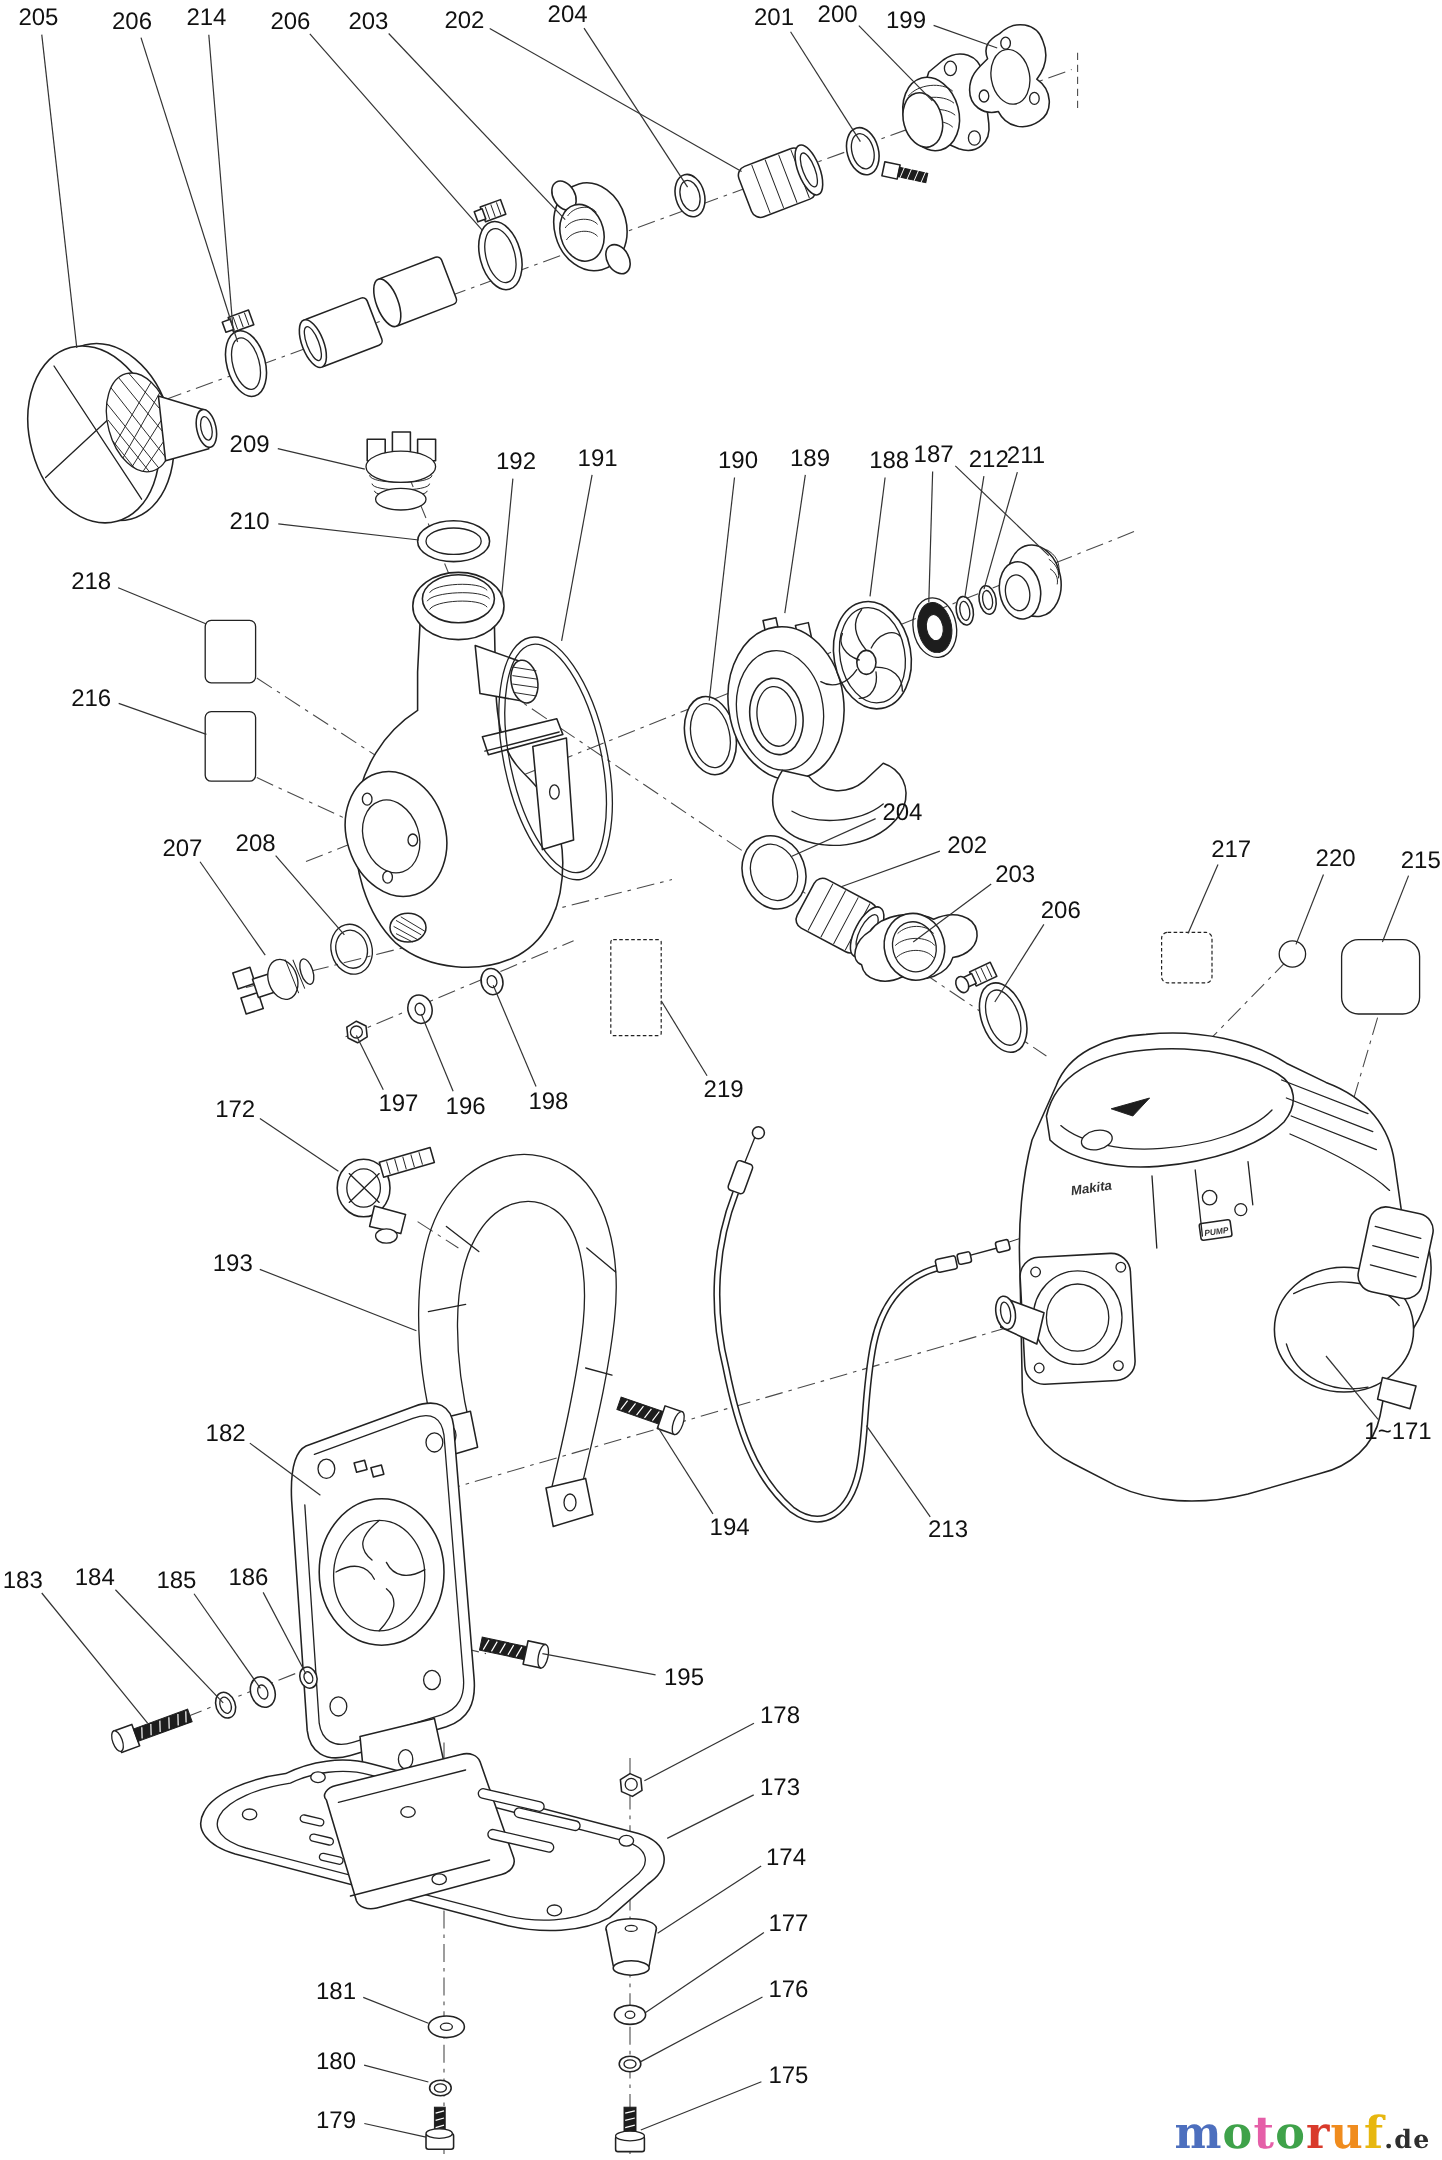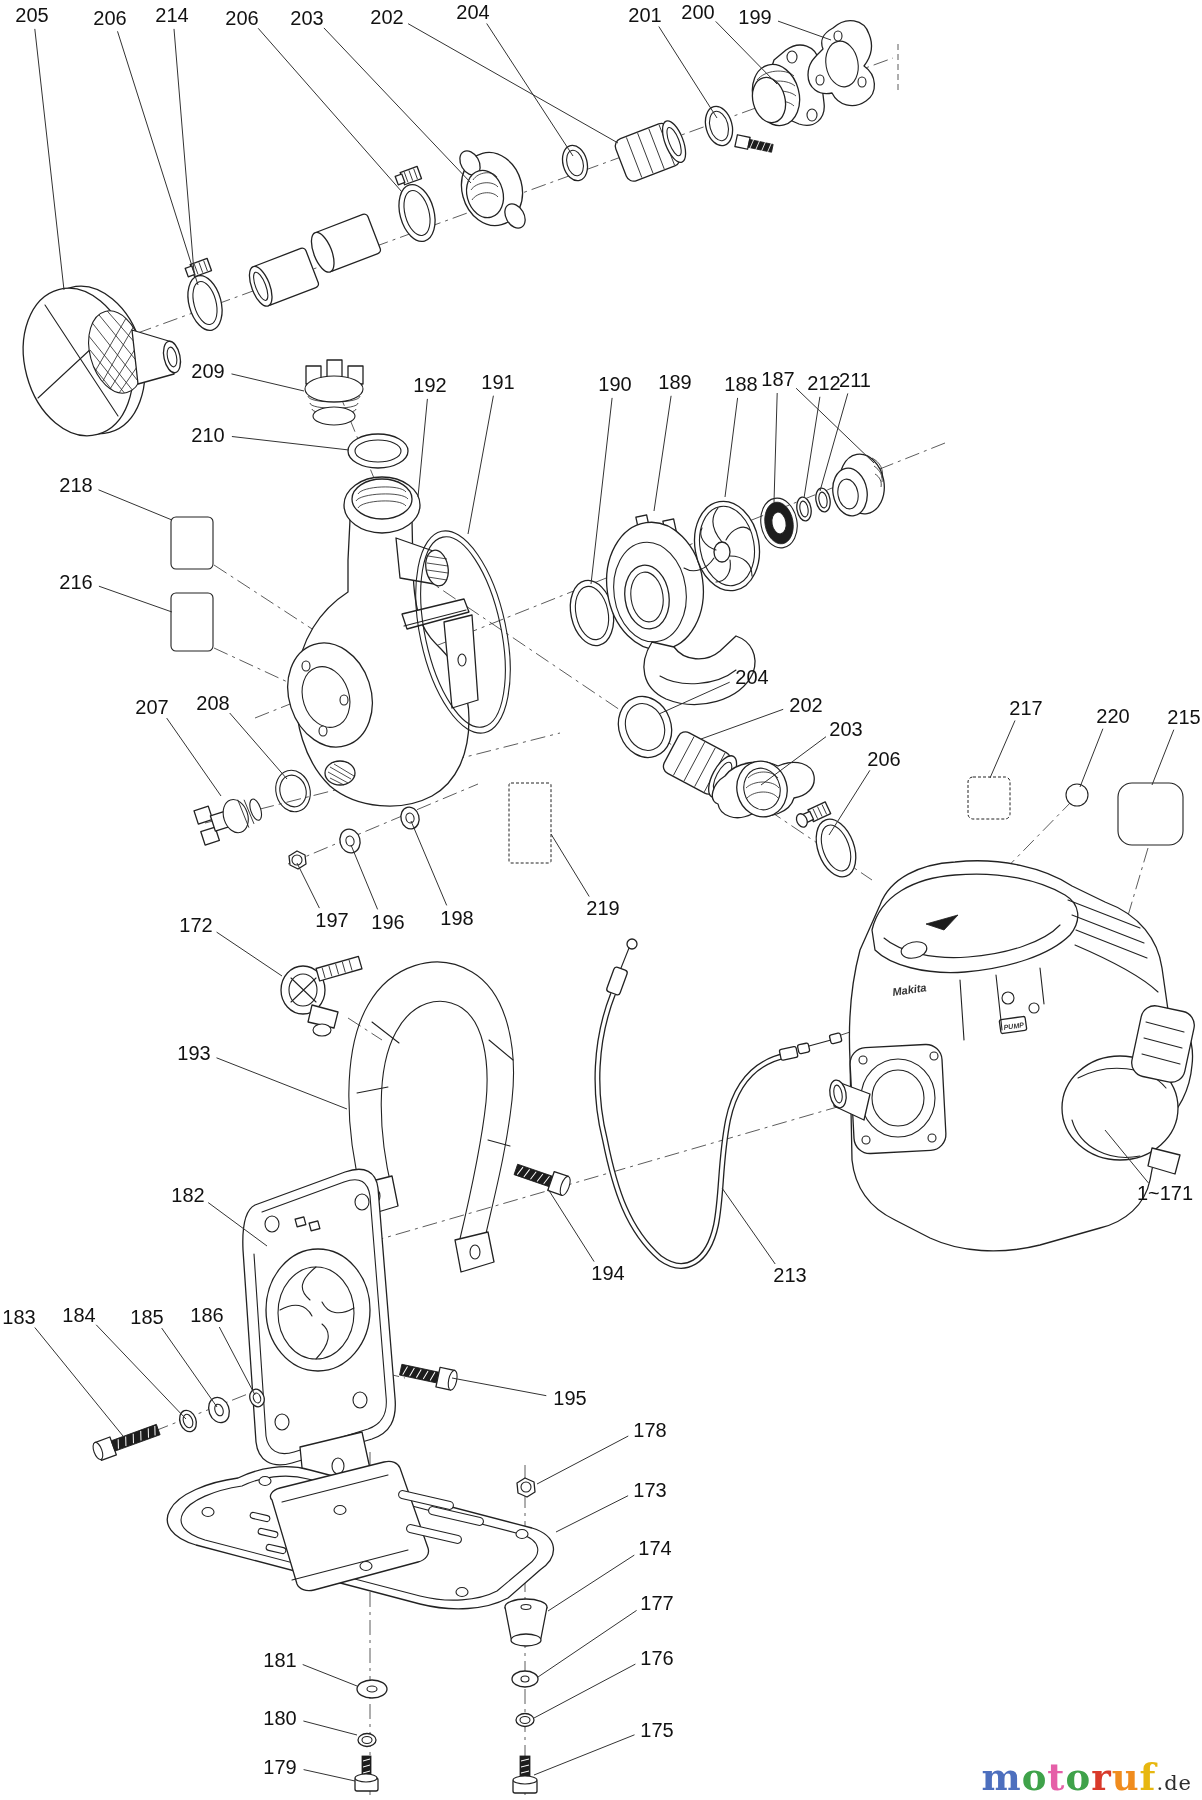--- a/index.html
+++ b/index.html
@@ -16,21 +16,21 @@
   .dash{fill:none;stroke:#4a4a4a;stroke-width:0.9;stroke-dasharray:6 4;}
   #leader-lines line{stroke:#333333;stroke-width:1;}
   #part-labels text{font-family:"Liberation Sans",sans-serif;font-size:20px;fill:#111111;
                     text-anchor:middle;dominant-baseline:central;}
   .engine-text{font-family:"Liberation Sans",sans-serif;font-style:italic;font-weight:bold;
                fill:#333333;}
   
   .watermark{position:absolute;right:10px;bottom:4px;font-family:"DejaVu Serif",serif;
              font-weight:bold;letter-spacing:1px;line-height:1;}
   .watermark .wm-letter{font-size:37px;}
-  .watermark .wm-suffix{font-size:21px;font-weight:normal;}
+  .watermark .wm-suffix{font-size:21px;font-weight:bold;}
 </style>
 </head>
 <body>
 
 <div class="page">
 <svg id="diagram-svg" width="1202" height="1800" viewBox="0 0 1202 1800">
 
   <defs>
     <clipPath id="meshClip">
           <ellipse cx="116" cy="352" rx="26" ry="42" transform="rotate(-15 116 352)"></ellipse>

